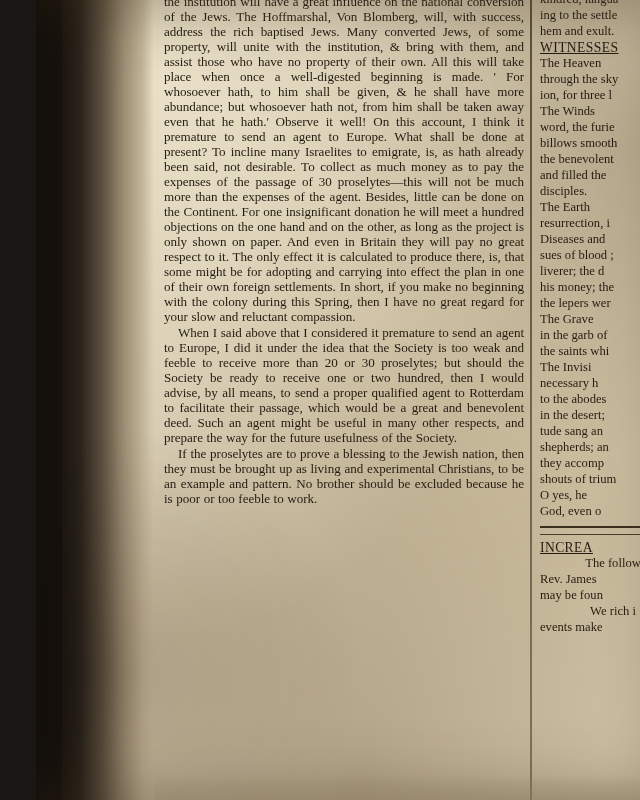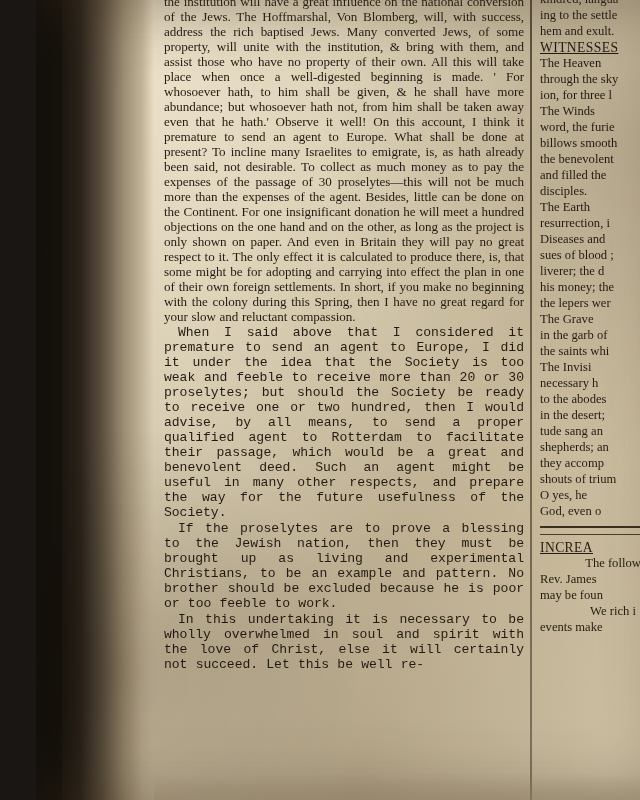--- a/index.html
+++ b/index.html
@@ -62,21 +62,20 @@
     word-spacing: 0.4px;
     -webkit-font-smoothing: none;
   }
   #maincol p {
     margin: 0 0 1px 0;
     text-align: justify;
     text-justify: inter-word;
   }
   #maincol p.ind {
     text-indent: 14px;
-    font-family: Liberation Mono, monospace;
   }
   .ital { }
   
   #rightcol {
     position: absolute;
     left: 504px;
     top: -8px;
     width: 136px;
     height: 816px;
     color: #251d13;
@@ -145,21 +144,20 @@
   <div id="col-rule"></div>
 
   <div id="maincol">
     <p><span>the institution will have a great influence on the national conversion of the Jews. The Hoffmarshal, Von Blomberg, will, with success, address the rich baptised Jews. Many converted Jews, of some property, will unite with the institution, &amp; bring with them, and assist those who have no property of their own. All this will take place when once a well-digested beginning is made. ' For whosoever hath, to him shall be given, &amp; he shall have more abundance; but whosoever hath not, from him shall be taken away even that he hath.' Observe it well! On this account, I think it premature to send an agent to Europe. What shall be done at present? To incline many Israelites to emigrate, is, as hath already been said, not desirable. To collect as much money as to pay the expenses of the passage of 30 proselytes—this will not be much more than the expenses of the agent. Besides, little can be done on the Continent. For one insignificant donation he will meet a hundred objections on the one hand and on the other, </span><span class="ital">as long as the project is only shown on paper.</span><span> And even in Britain they will pay no great respect to it. The only effect it is calculated to produce </span><span class="ital">there,</span><span> is, that some might be for adopting and carrying into effect the plan in one of their own foreign settlements. In short, if you make no beginning with the colony during this Spring, then I have no great regard for your slow and reluctant compassion.</span></p>
 
     <p class="ind">When I said above that I considered it premature to send an agent to Europe, I did it under the idea that the Society is too weak and feeble to receive more than 20 or 30 proselytes; but should the Society be ready to receive one or two hundred, then I would advise, by all means, to send a proper qualified agent to Rotterdam to facilitate their passage, which would be a great and benevolent deed. Such an agent might be useful in many other respects, and prepare the way for the future usefulness of the Society.</p>
 
     <p class="ind">If the proselytes are to prove a blessing to the Jewish nation, then they must be brought up as living and experimental Christians, to be an example and pattern. No brother should be excluded because he is poor or too feeble to work.</p>
 
 
-    <p class="ind">In this undertaking it is necessary to be wholly overwhelmed in soul and spirit with the love of Christ, else it will certainly not succeed. Let this be well re-</p>
   </div>
 
   <div id="rightcol">
     <p>kindred, langua</p>
     <p>ing to the settle</p>
     <p>hem and exult.</p>
 
     <p class="head smallcaps">WITNESSES</p>
 
     <p><span>The </span><span class="ital">Heaven</span></p>

